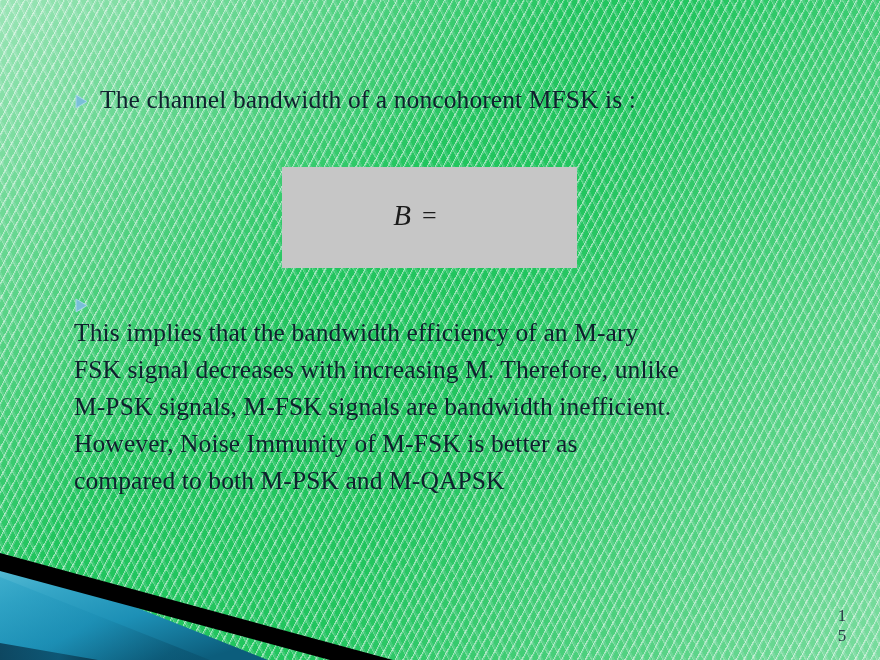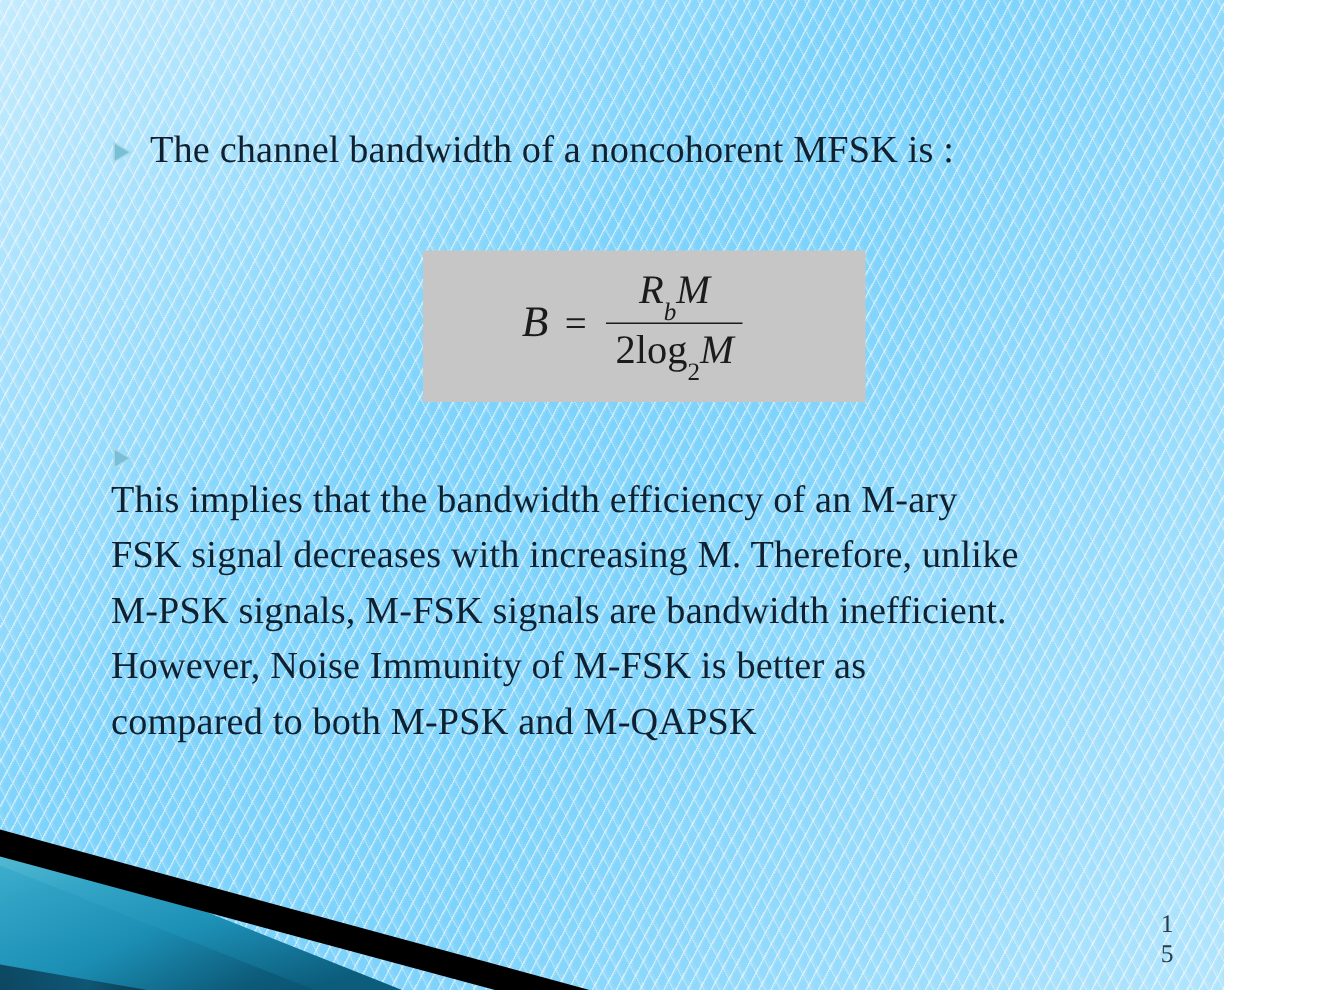--- a/index.html
+++ b/index.html
@@ -8,23 +8,23 @@
   }
   body {
     width: 880px;
     height: 660px;
     overflow: hidden;
     font-family: "Liberation Serif", serif;
   }
 
   #slide {
     position: relative;
-    width: 816px;
+    width: 880px;
     height: 660px;
-    background: #7dd3fc;
+    background: #22c55e;
     overflow: hidden;
   }
 
   
   #slide-texture {
     position: absolute;
     inset: 0;
     pointer-events: none;
     background-image:
       repeating-linear-gradient(
@@ -199,24 +199,20 @@
           <polygon points="2,2 13,8.5 2,15" fill="none" stroke="#a9d9e8" stroke-width="1"></polygon>
         </svg>
       </div>
       <div class="bullet-text">The channel bandwidth of a noncohorent MFSK is :</div>
     </div>
 
     <div id="formula-box">
       <div id="formula">
         <span class="f-var">B</span>
         <span class="f-eq">=</span>
-        <span class="f-frac">
-          <span class="f-num"><span>R</span><span class="f-sub f-sub-it">b</span><span>M</span></span>
-          <span class="f-den"><span class="f-up">2log</span><span class="f-sub f-up">2</span><span style="font-style:italic">M</span></span>
-        </span>
       </div>
     </div>
 
     <div class="bullet-block" id="bullet-body">
       <div class="bullet-marker">
         <svg width="15" height="17" viewBox="0 0 15 17" aria-hidden="true">
           <polygon points="2,2 13,8.5 2,15" fill="#79bfd8"></polygon>
           <polygon points="2,2 13,8.5 2,15" fill="none" stroke="#a9d9e8" stroke-width="1"></polygon>
         </svg>
       </div>

